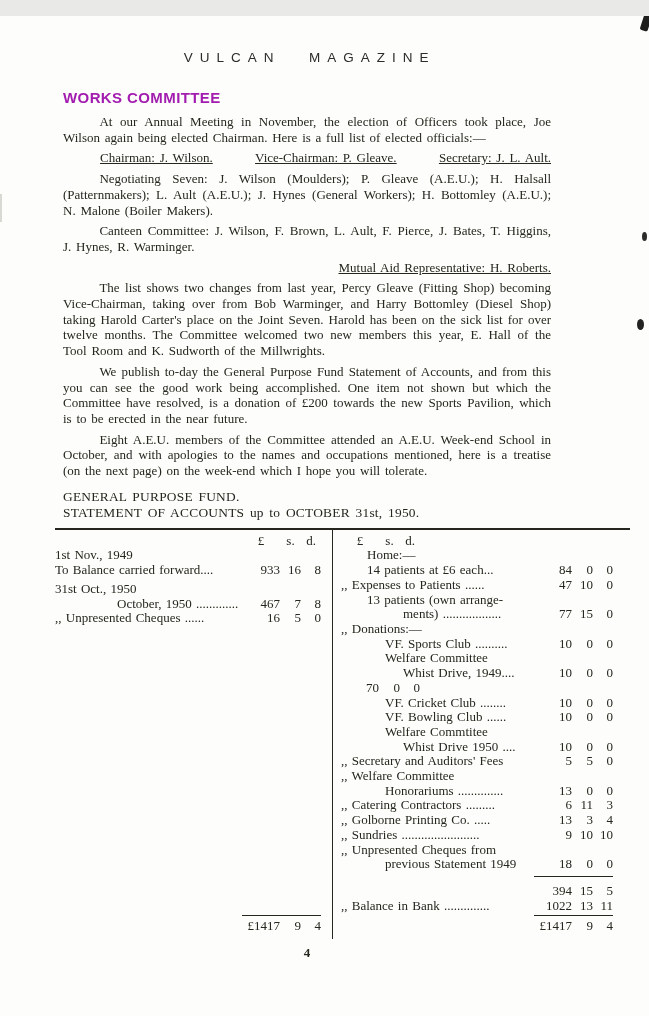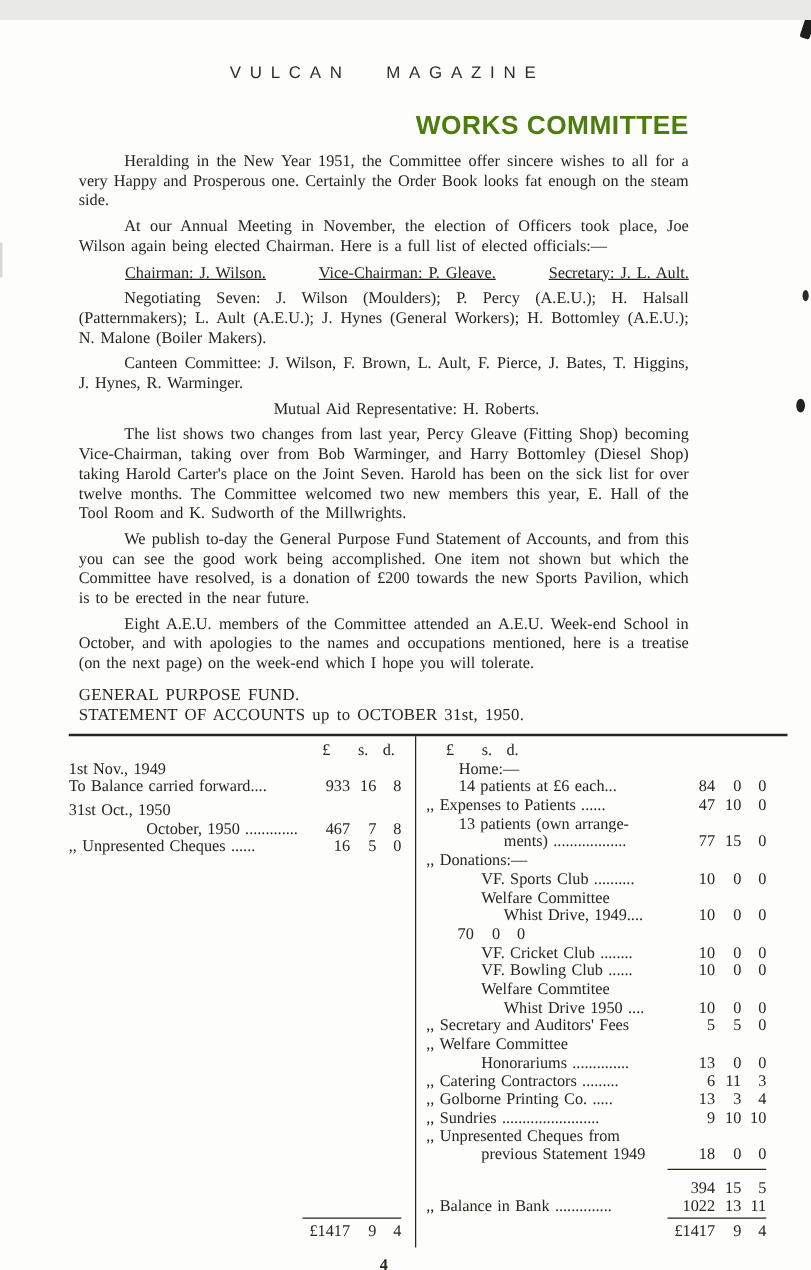--- a/index.html
+++ b/index.html
@@ -20,35 +20,34 @@
     font-size:13.5px;
     letter-spacing:0.52em;
     word-spacing:1.3em;
     color:#2c2c2a;
     padding-left:0.4em;
   }
   .title{
     margin:24px 0 0 0;
     font-family:"Liberation Sans", sans-serif;
     font-weight:700;
-    font-size:21px;
+    font-size:15px;
     letter-spacing:0.4px;
-    color:#4d7c0f;
-    text-align:right;
+    color:#a21caf;
   }
   .bodycopy{margin-top:8px;}
   .para{
     margin:5px 0;
     font-size:13px;
     line-height:15.7px;
     text-align:justify;
     text-indent:2.8em;
     word-spacing:1.5px;
   }
-  .para.short{text-align:center;}
+  .para.short{text-align:right;text-decoration:underline;}
   .officials-line{
     display:flex;
     justify-content:space-between;
     margin:5px 0;
     padding-left:37px;
     font-size:13px;
     line-height:15.7px;
     word-spacing:1.5px;
     text-decoration:underline;
   }
@@ -101,28 +100,27 @@
 </head>
 <body>
 
 <div class="page">
 
   <div class="masthead">VULCAN MAGAZINE</div>
 
   <h1 class="title">WORKS COMMITTEE</h1>
 
   <div class="bodycopy">
-    <p class="para">Heralding in the New Year 1951, the Committee offer sincere wishes to all for a very Happy and Prosperous one.  Certainly the Order Book looks fat enough on the steam side.</p>
     <p class="para">At our Annual Meeting in November, the election of Officers took place, Joe Wilson again being elected Chairman.  Here is a full list of elected officials:—</p>
     <div class="officials-line">
       <span>Chairman: J. Wilson.</span>
       <span>Vice-Chairman: P. Gleave.</span>
       <span>Secretary: J. L. Ault.</span>
     </div>
-    <p class="para">Negotiating Seven:  J. Wilson (Moulders);  P. Percy (A.E.U.);  H. Halsall (Patternmakers); L. Ault (A.E.U.); J. Hynes (General Workers); H. Bottomley (A.E.U.); N. Malone (Boiler Makers).</p>
+    <p class="para">Negotiating Seven:  J. Wilson (Moulders);  P. Gleave (A.E.U.);  H. Halsall (Patternmakers); L. Ault (A.E.U.); J. Hynes (General Workers); H. Bottomley (A.E.U.); N. Malone (Boiler Makers).</p>
     <p class="para">Canteen Committee:  J. Wilson, F. Brown, L. Ault, F. Pierce, J. Bates, T. Higgins, J. Hynes, R. Warminger.</p>
     <p class="para short">Mutual Aid Representative:  H. Roberts.</p>
     <p class="para">The list shows two changes from last year, Percy Gleave (Fitting Shop) becoming Vice-Chairman, taking over from Bob Warminger, and Harry Bottomley (Diesel Shop) taking Harold Carter's place on the Joint Seven.  Harold has been on the sick list for over twelve months.  The Committee welcomed two new members this year, E. Hall of the Tool Room and K. Sudworth of the Millwrights.</p>
     <p class="para">We publish to-day the General Purpose Fund Statement of Accounts, and from this you can see the good work being accomplished.  One item not shown but which the Committee have resolved, is a donation of £200 towards the new Sports Pavilion, which is to be erected in the near future.</p>
     <p class="para">Eight A.E.U. members of the Committee attended an A.E.U. Week-end School in October, and with apologies to the names and occupations mentioned, here is a treatise (on the next page) on the week-end which I hope you will tolerate.</p>
   </div>
 
   <div class="fund-head">
     <div>GENERAL PURPOSE FUND.</div>
     <div>STATEMENT OF ACCOUNTS up to OCTOBER 31st, 1950.</div>

